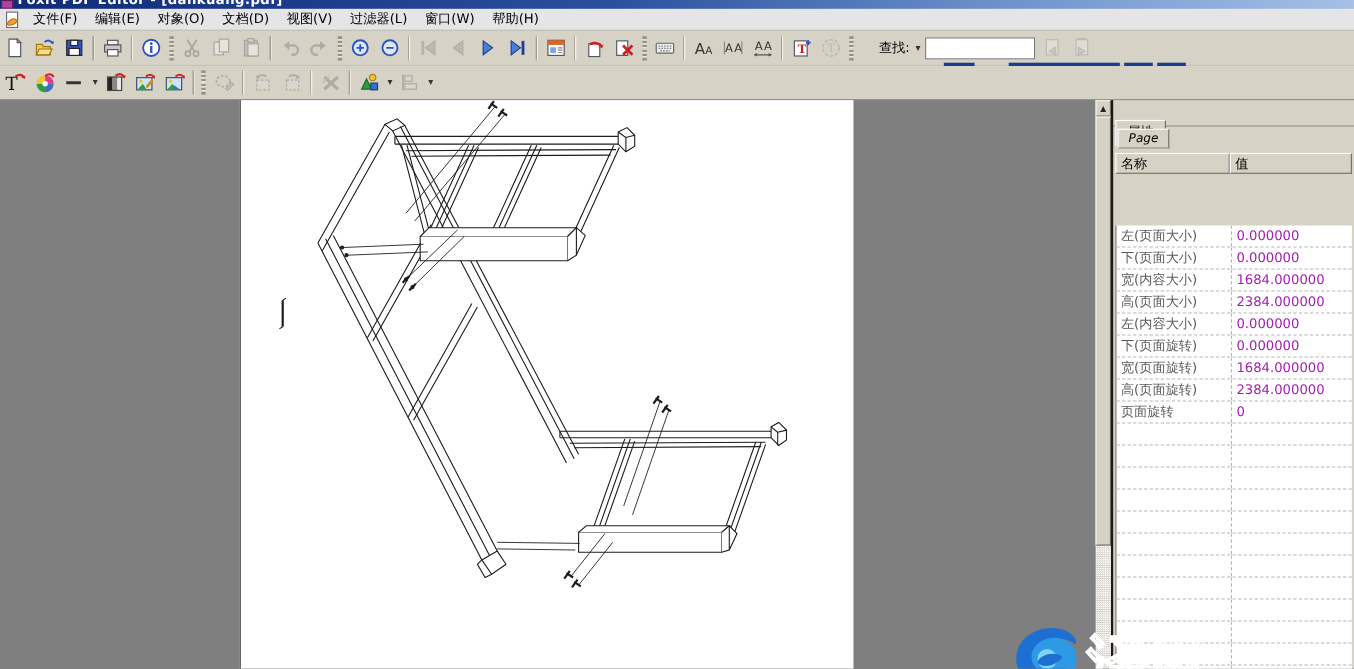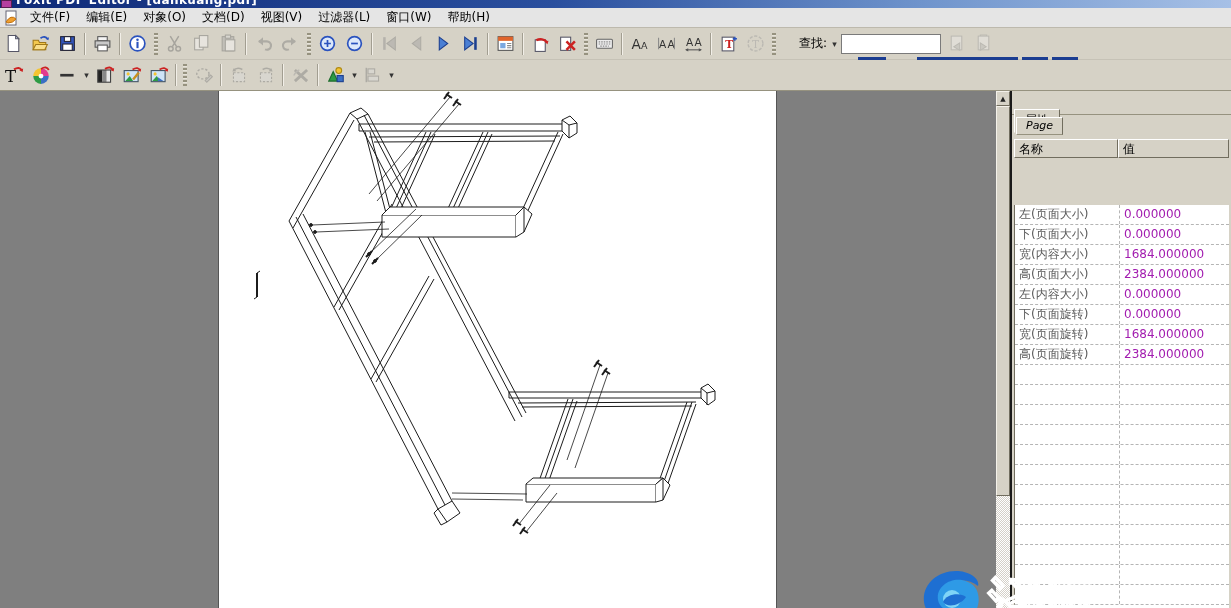--- a/index.html
+++ b/index.html
@@ -522,20 +522,24 @@
         <span class="cval">0.000000</span>
       </div>
       <div class="prow">
         <span class="cname">宽(页面旋转)</span>
         <span class="cval">1684.000000</span>
       </div>
       <div class="prow">
         <span class="cname">高(页面旋转)</span>
         <span class="cval">2384.000000</span>
       </div>
+      <div class="prow">
+        <span class="cname">页面旋转</span>
+        <span class="cval">0</span>
+      </div>
       <div class="prow empty">
           <span class="cname"></span>
           <span class="cval"></span>
         </div>
       <div class="prow empty">
           <span class="cname"></span>
           <span class="cval"></span>
         </div>
       <div class="prow empty">
           <span class="cname"></span>

